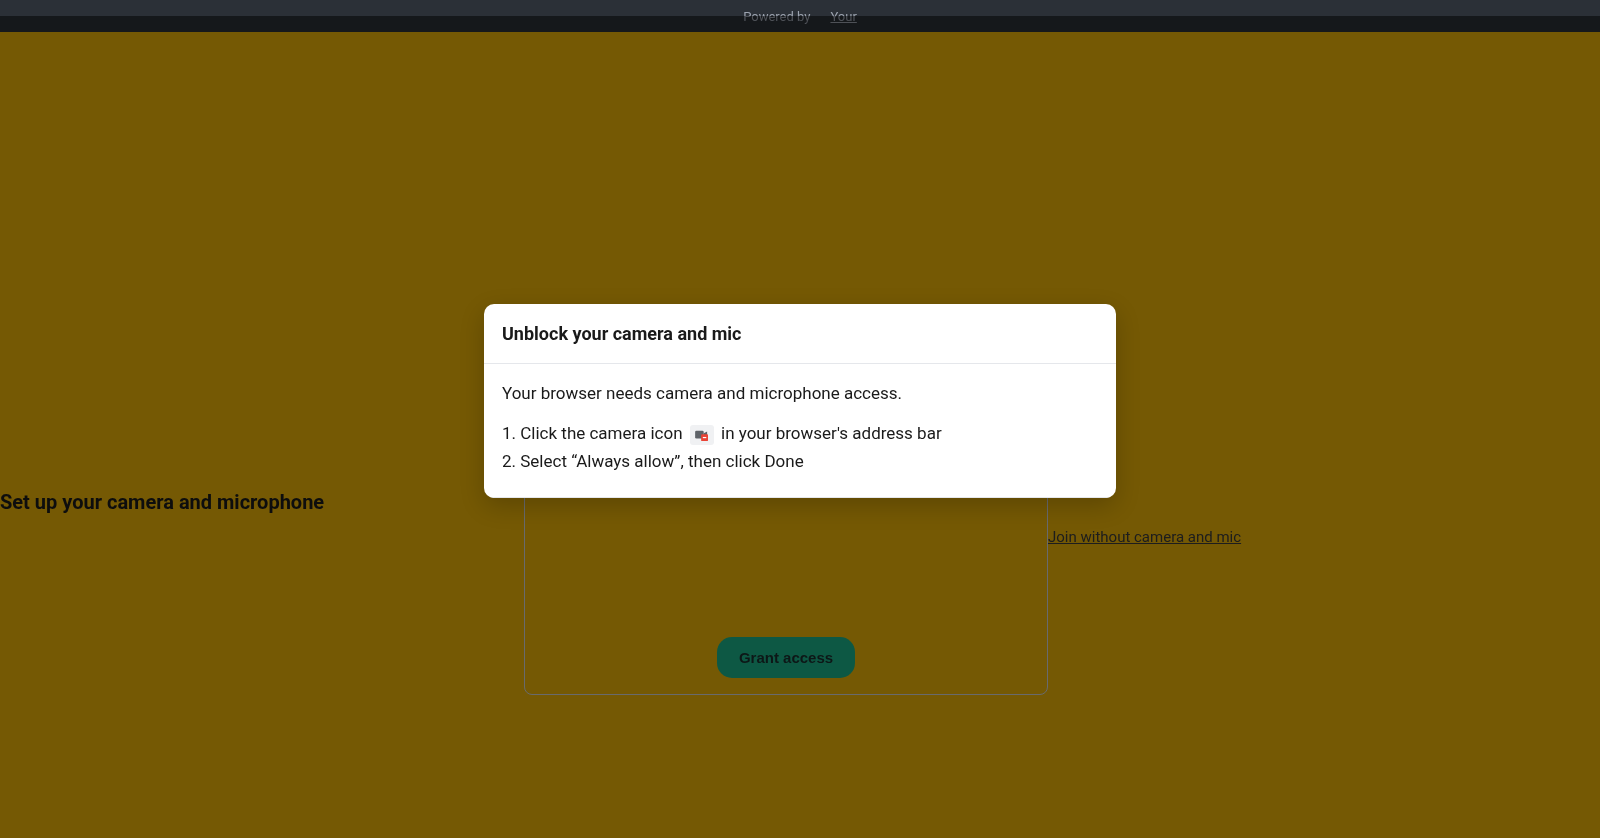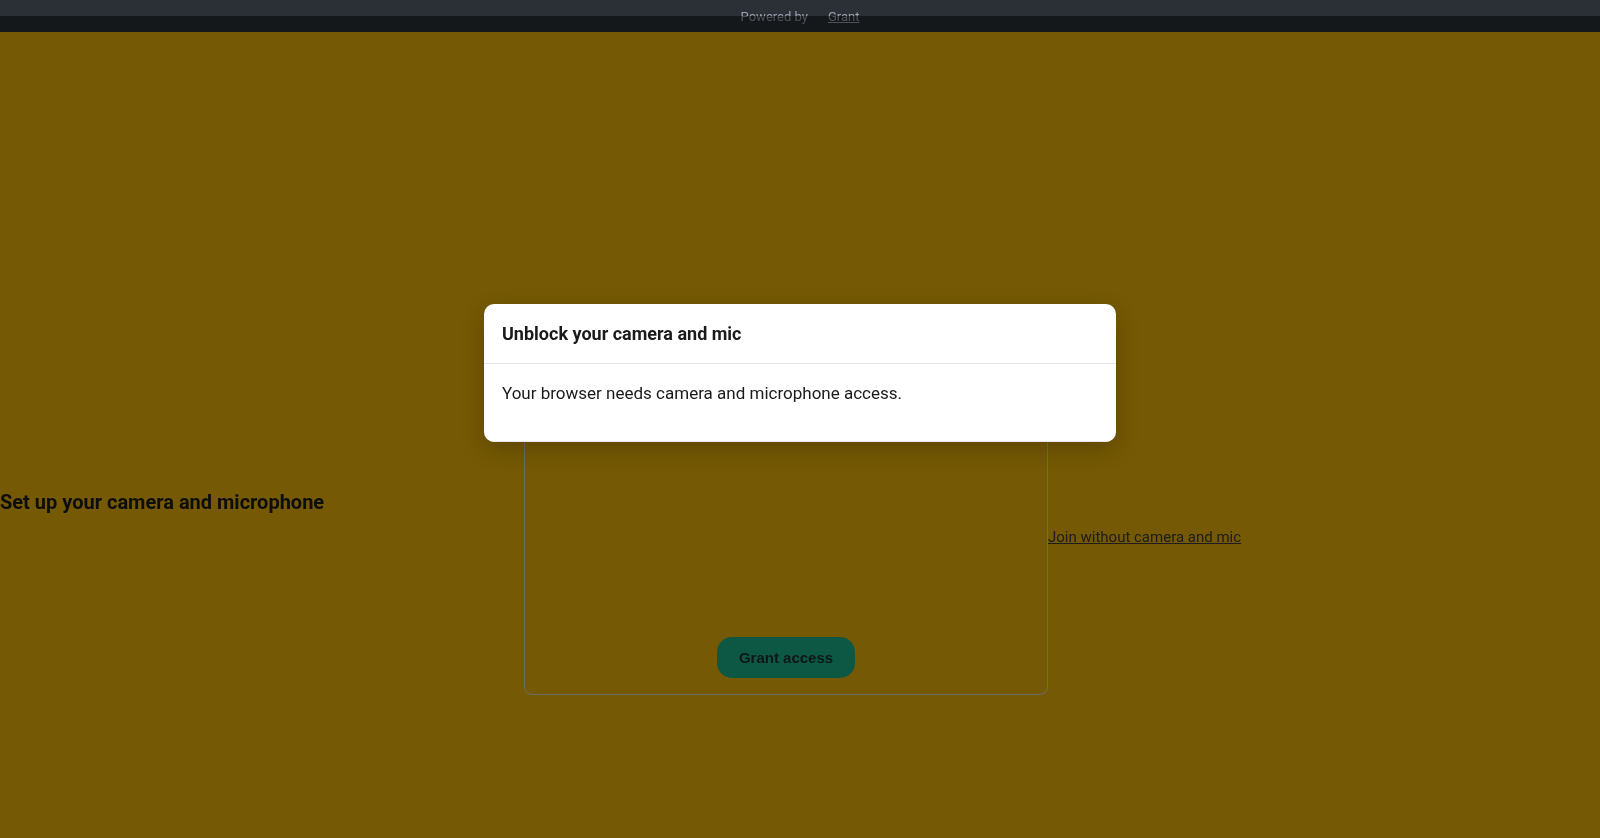--- a/index.html
+++ b/index.html
@@ -149,33 +149,48 @@
       font-size: 14px;
       font-weight: 600;
       cursor: pointer;
     }
   </style>
 </head>
 <body>
 
 <div class="top-banner">
   <span>Powered by </span>
-  <a href="#">Grant</a>
+  <a href="#">Your</a>
 </div>
 
 <div class="main-content">
   <div class="setup-title">Set up your camera and microphone</div>
   <div class="camera-box">
     <button class="grant-access-btn">Grant access</button>
   </div>
   <a class="join-without-link">Join without camera and mic</a>
 </div>
 
 <div class="overlay">
   <div class="modal">
     <div class="modal-header">
       <h2>Unblock your camera and mic</h2>
     </div>
     <div class="modal-body">
       <div class="modal-body-text">Your browser needs camera and microphone access.</div>
+      <div class="modal-steps">
+        <span class="step">
+          <span>1. Click the camera icon </span>
+          <span class="camera-icon-inline">
+            <svg viewBox="0 0 16 14">
+              <rect x="0" y="2" width="10" height="9" rx="1.5" fill="#5f6368"></rect>
+              <path d="M 10 5 L 14 3 L 14 10 L 10 8 Z" fill="#5f6368"></path>
+              <rect x="7" y="6" width="8" height="8" rx="1" fill="#ea4335"></rect>
+              <rect x="9" y="9.3" width="4" height="1.4" fill="#ffffff"></rect>
+            </svg>
+          </span>
+          <span> in your browser's address bar</span>
+        </span>
+        <span class="step">2. Select “Always allow”, then click Done</span>
+      </div>
     </div>
   </div>
 </div>
 
 </body></html>

